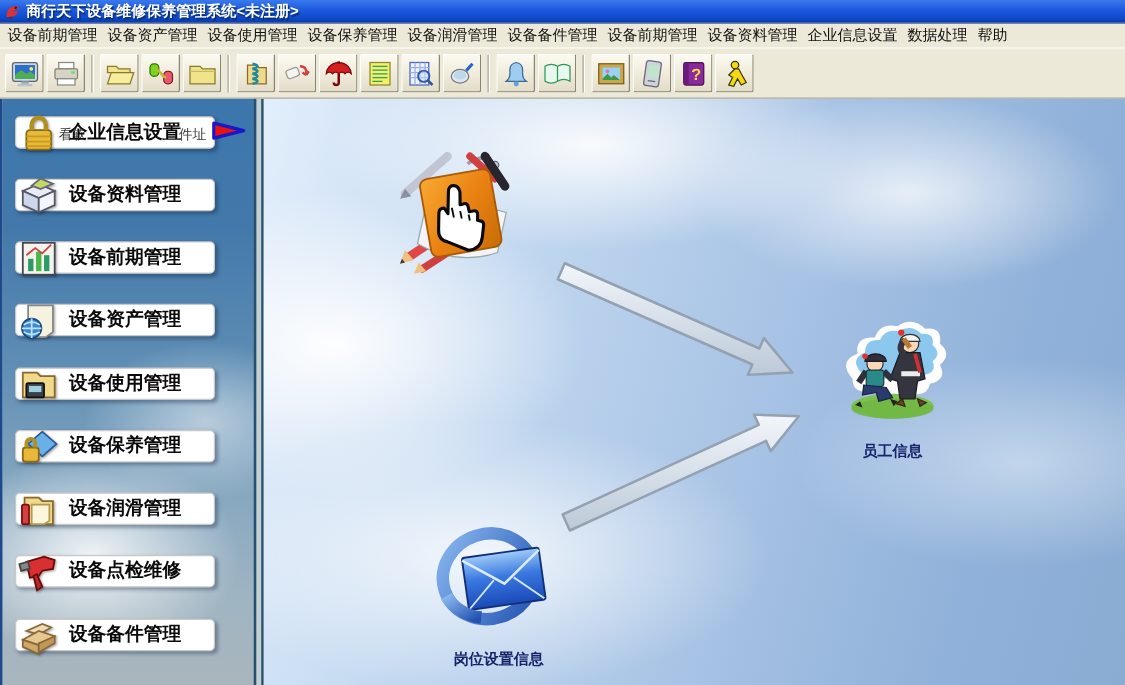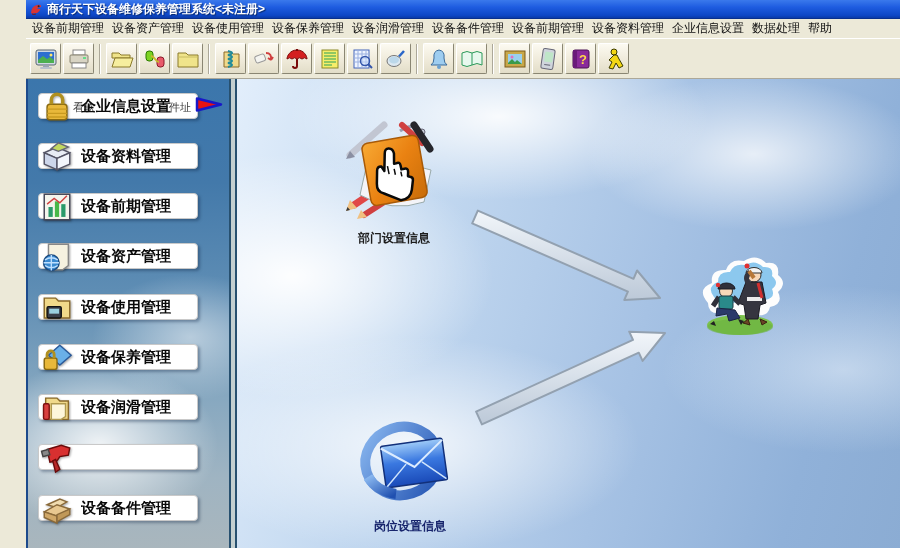--- a/index.html
+++ b/index.html
@@ -1,18 +1,18 @@
 <!DOCTYPE html>
 <html><head>
 <meta charset="utf-8">
 <style>
   * { margin:0; padding:0; box-sizing:border-box; }
   html,body { width:900px; height:548px; overflow:hidden; }
   body { font-family:"Liberation Sans","DejaVu Sans",sans-serif; }
-  .window { width:900px; height:548px; position:relative; background:#ece9d8;padding-left:26px; }
+  .window { width:900px; height:548px; position:relative; background:#ece9d8; }
 
   
   .titlebar {
     height:19px; display:flex; align-items:center; gap:4px; padding-left:3px;
     background:linear-gradient(180deg,#3a79ec 0%,#1e5ce0 40%,#0d47c6 85%,#0a3aa8 100%);
     border-bottom:1px solid #08308e;
   }
   .titlebar .app-ico { width:14px; height:14px; flex:0 0 auto; }
   .titlebar .ttl { color:#fff; font-size:12px; font-weight:bold; text-shadow:1px 1px 1px #0a2a6a; white-space:nowrap; }
 
@@ -366,20 +366,21 @@
       </div>
 
       <div class="sb-btn" style="top:365px;">
         <span class="sb-icon">
             <svg viewBox="0 0 24 24">
               <path d="M5 6 l10-3 6 2 -1 5 -6 1 -2 3 -5 1z" fill="#d83030" stroke="#6a0a0a"></path>
               <rect x="1.5" y="6.5" width="5" height="4" transform="rotate(-15 4 8.5)" fill="#888" stroke="#444"></rect>
               <path d="M11 13 l3 7 -3 2 -2-8z" fill="#b82828" stroke="#6a0a0a"></path>
             </svg>
           </span>
+        <span class="lbl">设备点检维修</span>
       </div>
 
       <div class="sb-btn" style="top:416px;">
         <span class="sb-icon">
             <svg viewBox="0 0 24 24">
               <path d="M5 9 l9-4 5 2 -7 4z" fill="#f0dcb0" stroke="#8a6a3a"></path>
               <path d="M3 14 l9-5 9 3 -9 5z" fill="#e8c890" stroke="#8a6a3a"></path>
               <path d="M3 14 v4 l9 4 v-5z" fill="#d0a868" stroke="#8a6a3a"></path>
               <path d="M21 12 v4 l-9 5 v-5z" fill="#c09858" stroke="#8a6a3a"></path>
             </svg>
@@ -427,21 +428,20 @@
             <line x1="22" y1="96" x2="50" y2="78" stroke="#d04040" stroke-width="6" stroke-linecap="round"></line>
             <path d="M15 100 l10-2 -6-7z" fill="#f0c080"></path>
             <path d="M18 76 q32 18 64 7 l7-32 -62-16z" fill="#f4f4f8" stroke="#9aa"></path>
             <rect x="24" y="20" width="57" height="63" rx="6" transform="rotate(-10 52 51)" fill="url(#og)" stroke="#a85a08" stroke-width="1.5"></rect>
             <g transform="rotate(-12 52 54)">
               <path d="M38 72 q-7-3-5-11 l3-13 q1-4 5-3 l2 5 4-17 q1-5 5-4 q4 1 4 6 l-2 10 h2 q4-1 4 3 v4 h3 q4 0 3 4 l-1 4 2 1 q3 1 2 4 l-3 9 q-3 9-13 8z" fill="#ffffff" stroke="#0a0a0a" stroke-width="2.5" stroke-linejoin="round"></path>
               <path d="M47 46 v8 M53 50 v6 M59 54 v5" stroke="#0a0a0a" stroke-width="1.5"></path>
             </g>
           </svg>
         </span>
-        <span class="cap" style="color:#1c1c1c;">部门设置信息</span>
       </div>
 
       <div class="desk-icon" style="left:438px; top:172px;">
         <span class="art">
           <svg width="104" height="96" viewBox="0 0 104 96">
             <path d="M20 52 q-12-14 4-20 q-2-14 14-13 q4-12 18-9 q12-8 22 2 q14-2 12 12 q10 8 0 17 q6 12-8 15 q-2 10-14 8 q-18 6-34-2 q-14 2-14-10z" fill="#fdfdfd"></path>
             <path d="M26 46 q-8-10 4-15 q0-11 12-10 q4-9 15-7 q10-6 18 2 q11-1 9 9 q8 7 0 13 q4 9-7 11 l-44 4z" fill="#8cc8ee"></path>
             <ellipse cx="52" cy="74" rx="33" ry="10" fill="#7cc24c"></ellipse>
             <ellipse cx="52" cy="76" rx="33" ry="8" fill="#6ab040" opacity=".6"></ellipse>
             <g>
@@ -460,23 +460,24 @@
               <path d="M30 38 a8.5 6 0 0 1 17 0z" fill="#30303a" stroke="#1a1a22"></path>
               <circle cx="30" cy="34" r="2.2" fill="#e03030"></circle>
               <path d="M31 46 l-6 9" stroke="#30303a" stroke-width="5"></path>
               <path d="M45 46 l7 7" stroke="#30303a" stroke-width="5"></path>
               <rect x="31" y="45" width="14" height="13" rx="2" fill="#2a8a8a" stroke="#1a3a44"></rect>
               <path d="M29 57 l18 2 5 8 -11 3 -2-7 -11 2z" fill="#2a3a6a" stroke="#1a2444"></path>
               <path d="M26 70 l-4 3 6 2z M50 68 l6 2 -3 4z" fill="#222"></path>
             </g>
           </svg>
         </span>
-      </div>
-
-      <div class="desk-icon" style="left:108px; top:326px;text-align:center;">
+        <span class="cap" style="color:#17246c;">员工信息</span>
+      </div>
+
+      <div class="desk-icon" style="left:123px; top:326px;text-align:center;">
         <span class="art">
           <svg width="108" height="108" viewBox="0 0 108 108">
             <defs>
               <linearGradient id="rg" x1="0" y1="0" x2="1" y2="1">
                 <stop offset="0" stop-color="#8ab8f0"></stop>
                   <stop offset="1" stop-color="#2050b0"></stop>
               </linearGradient>
               <linearGradient id="eg" x1="0" y1="0" x2="0" y2="1">
                 <stop offset="0" stop-color="#9ecbf8"></stop>
                   <stop offset=".45" stop-color="#3a78e0"></stop>

